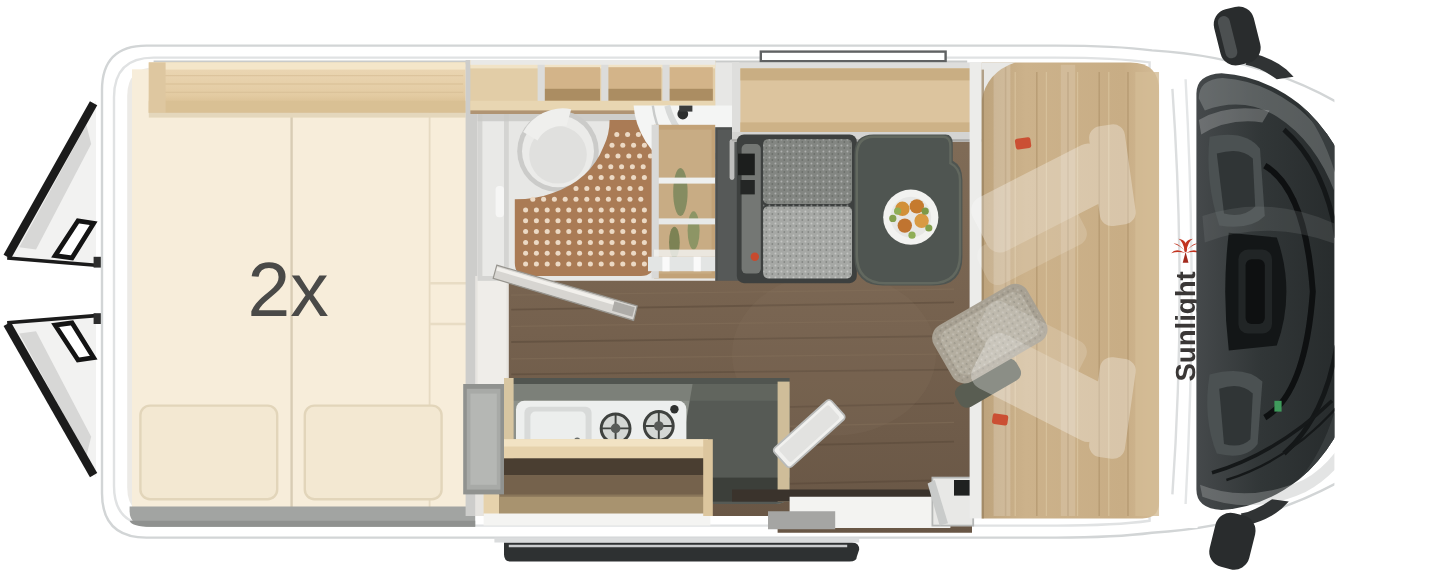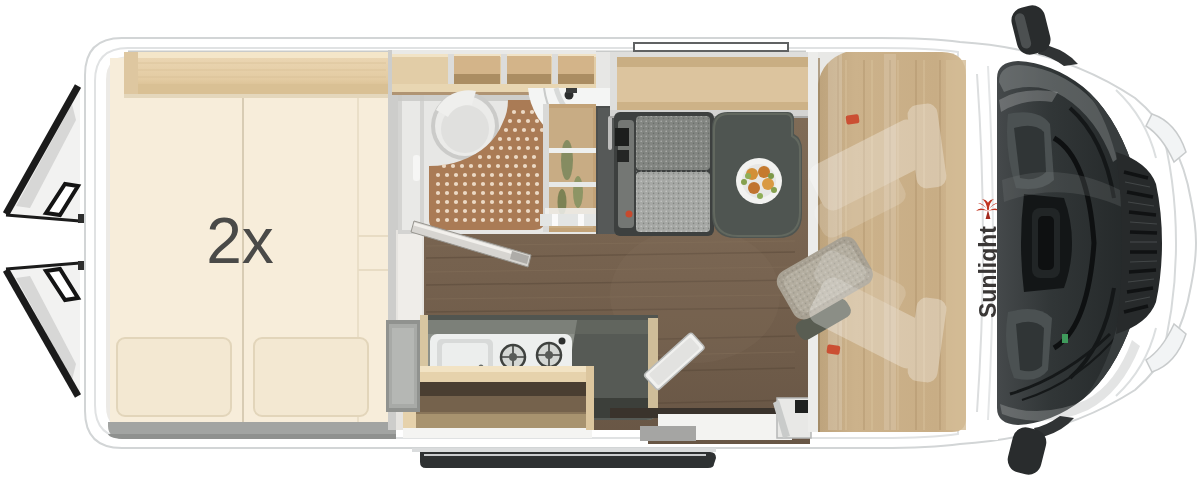--- a/index.html
+++ b/index.html
@@ -1,16 +1,16 @@
 <!DOCTYPE html>
 <html><head>
 <meta charset="utf-8">
 <style>
 html,body{margin:0;padding:0;background:#fff;}
-#stage{position:relative;width:1200px;height:482px;background:#fff;overflow:hidden;
+#stage{position:relative;width:1112px;height:482px;background:#fff;overflow:hidden;
 font-family:"Liberation Sans",sans-serif;text-decoration:underline;}
 svg{display:block;}
 </style>
 </head>
 <body>
 <div id="stage">
 <svg width="1200" height="482" viewBox="0 0 1200 482">
 <defs>
 <linearGradient id="woodfloor" x1="0" y1="0" x2="0" y2="1">
  <stop offset="0" stop-color="#806c57"></stop>

